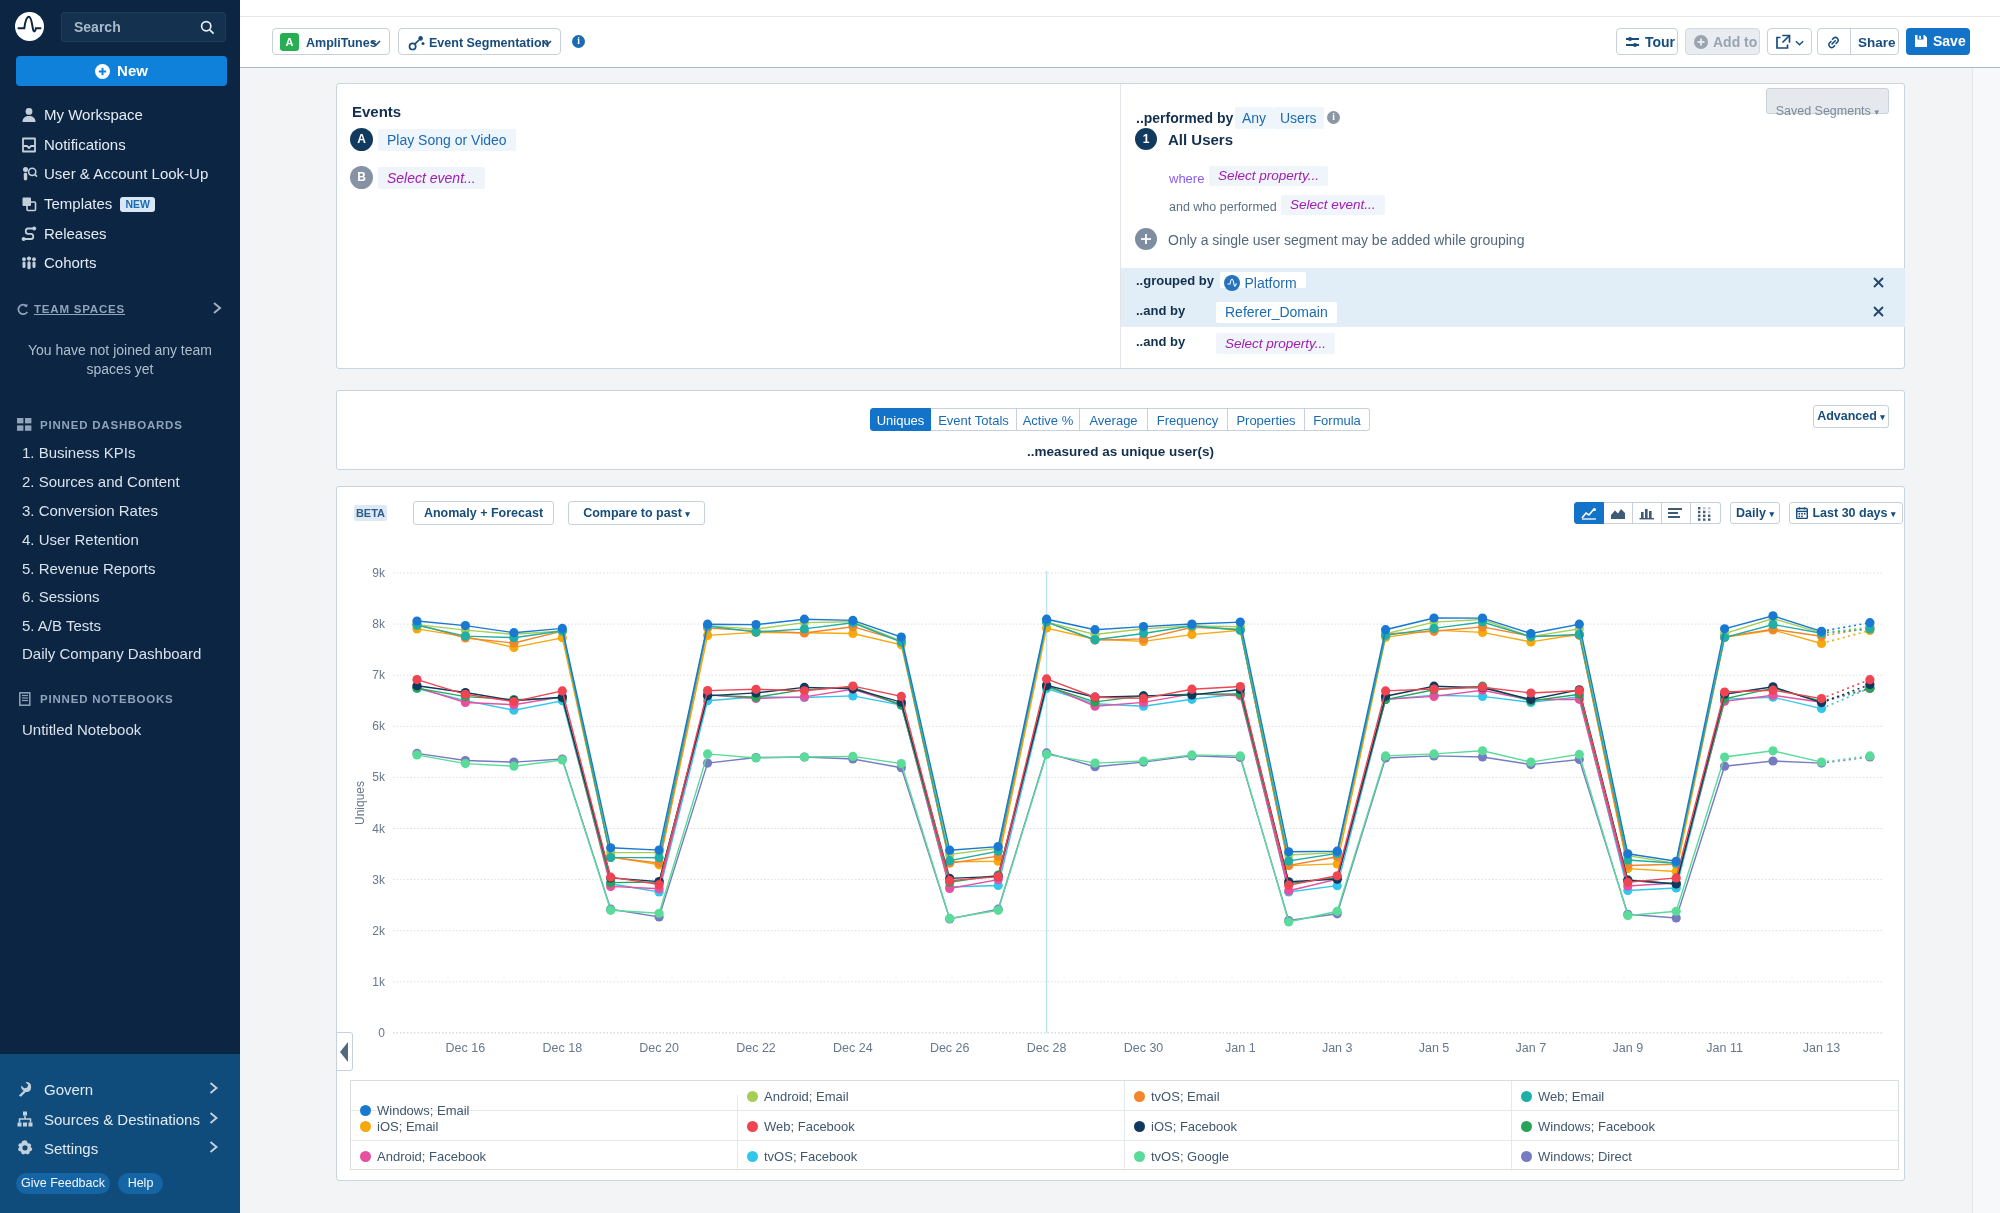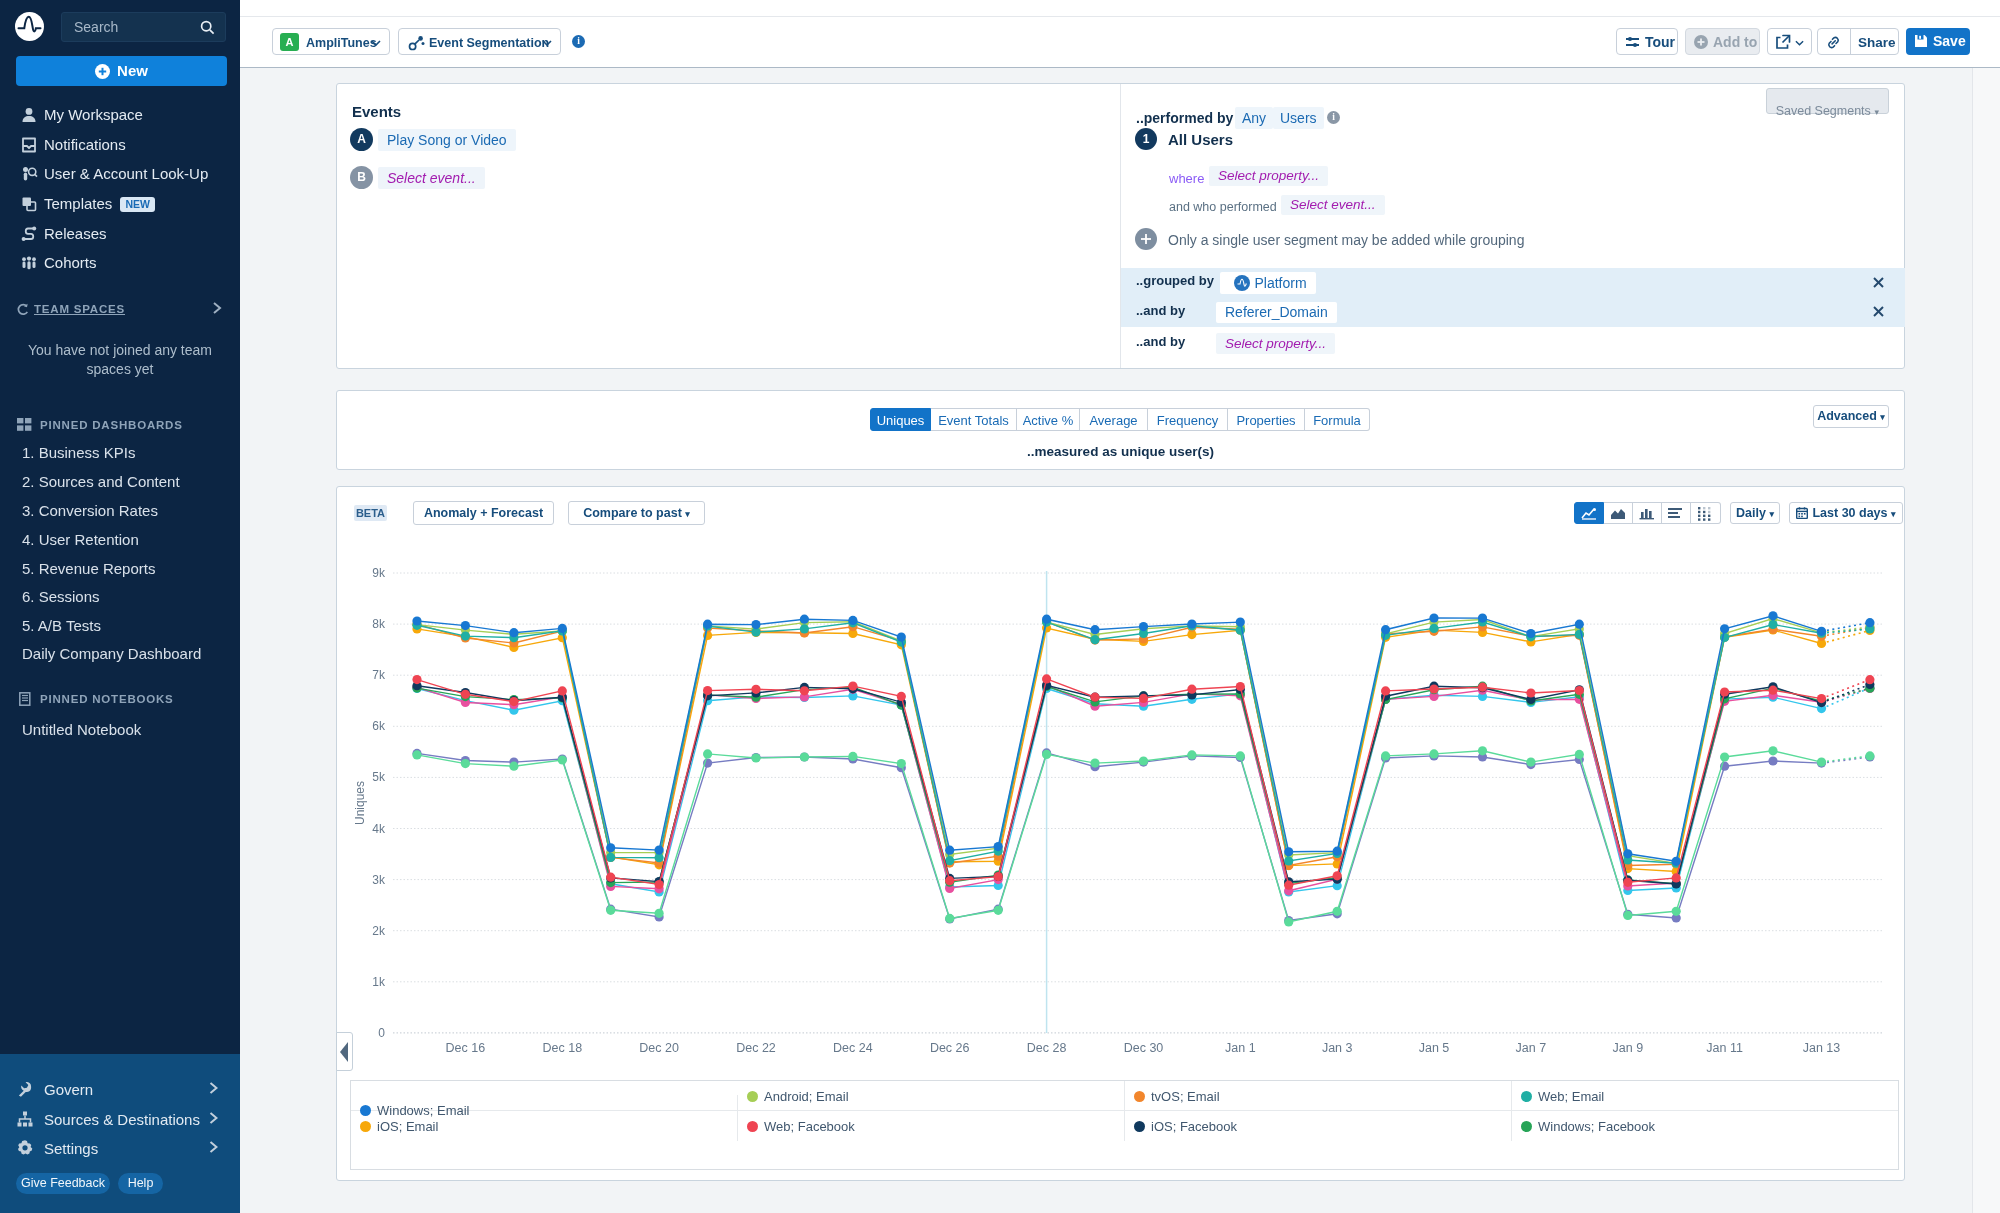--- a/index.html
+++ b/index.html
@@ -1,20 +1,20 @@
 <!DOCTYPE html>
 <html><head>
 <meta charset="utf-8">
 <style>
 * { margin:0; padding:0; box-sizing:border-box; }
 html,body { width:2000px; height:1213px; font-family:"Liberation Sans",sans-serif; background:#F2F4F6; overflow:hidden; }
 .sidebar { position:absolute; left:0; top:0; width:240px; height:1213px; background:#0C2543; color:#DCE4EC; }
 .logo { position:absolute; left:15px; top:12px; width:29px; height:29px; border-radius:50%; background:#FFF; }
 .searchbox { position:absolute; left:61px; top:12px; width:165px; height:30px; background:#14324F; border:1px solid #1C3C5C; border-radius:3px; }
-.searchbox span { position:absolute; left:12px; top:6px; font-size:14px; color:#A8B9C9; }
+.searchbox span { position:absolute; left:12px; top:6px; font-size:14px; color:#A8B9C9;font-weight:bold; }
 .newbtn { position:absolute; left:16px; top:56px; width:211px; height:30px; background:#0F81DB; border-radius:4px; color:#FFF; font-size:15px; font-weight:bold; text-align:center; line-height:30px; }
 .nav { position:absolute; left:0; top:101px; width:240px; }
 .navitem { height:29.7px; position:relative; font-size:15px; color:#E4EBF2; }
 .navitem .ic { position:absolute; left:20px; top:5px; width:18px; height:18px; }
 .navitem .tx { position:absolute; left:44px; top:5px; }
 .newbadge { display:inline-block; background:#D9E7F4; color:#1A6BB5; font-size:10.5px; font-weight:bold; border-radius:3px; padding:1.5px 5px; margin-left:8px; vertical-align:1px; }
 .secthead { position:absolute; font-size:11.5px; font-weight:bold; letter-spacing:0.8px; color:#8FA4B9; }
 .sideitem { position:absolute; left:22px; font-size:15px; color:#D9E1EA; }
 .chev { stroke:#C2CFDC; stroke-width:2; fill:none; }
 .bottomblock { position:absolute; left:0; top:1054px; width:240px; height:159px; background:#0F4C7C; }
@@ -269,21 +269,21 @@
       <div class="chip ph" style="position:absolute;left:88px;top:82px;height:20px;padding:0 9px;font-size:13.5px;line-height:20px;background:#EFF5FA;">Select property...</div>
       <div style="position:absolute;left:48px;top:116px;font-size:12.5px;color:#5B7184;">and who performed</div>
       <div class="chip ph" style="position:absolute;left:160px;top:111px;height:20px;padding:0 9px;font-size:13.5px;line-height:20px;background:#EFF5FA;">Select event...</div>
       <div class="circ" style="left:14px;top:144px;width:22px;height:22px;background:#7E8EA0;"><svg width="10" height="10" viewBox="0 0 10 10" style="margin-top:6px">
             <line x1="0" y1="5" x2="10" y2="5" stroke="#FFF" stroke-width="1.8"></line>
             <line x1="5" y1="0" x2="5" y2="10" stroke="#FFF" stroke-width="1.8"></line>
           </svg></div>
       <div style="position:absolute;left:47px;top:148px;font-size:14px;color:#53687C;">Only a single user segment may be added while grouping</div>
       <div class="hl" style="position:absolute;left:0;top:184px;width:784px;height:29px;">
         <span class="seglabel" style="position:absolute;left:15px;top:5px;">..grouped by</span>
-        <div style="position:absolute;left:99px;top:3.5px;height:22px;background:#FFF;border-radius:2px;padding:0 9px 0 14px;">
+        <div style="position:absolute;left:99px;top:3.5px;height:16px;background:#FFF;border-radius:2px;padding:0 9px 0 4px;">
           <svg width="16" height="16" viewBox="0 0 16 16" style="vertical-align:-3.5px;">
               <circle cx="8" cy="8" r="8" fill="#2573BE"></circle>
               <path d="M3.5 9 H6 C6.6 5.8 7.3 4.2 8 4.2 C8.8 4.2 9.5 6.2 10 9.4 C10.2 10.6 10.5 11.3 10.9 11.3 C11.4 11.3 11.8 10.4 12 9 H12.8" fill="none" stroke="#FFF" stroke-width="1.1"></path>
             </svg>
           <span style="font-size:14px;color:#1B6AB3;line-height:22px;">Platform</span>
         </div>
         <svg width="11" height="11" viewBox="0 0 11 11" style="position:absolute;right:21px;top:9px;">
             <line x1="1" y1="1" x2="10" y2="10" stroke="#23486D" stroke-width="2"></line>
             <line x1="10" y1="1" x2="1" y2="10" stroke="#23486D" stroke-width="2"></line>
           </svg>
@@ -864,15 +864,33 @@
           </div>
         <div class="lcell" style="left:774px;width:387px;">
             <span class="ldot" style="background:#10395E"></span>
             <span class="ltx">iOS; Facebook</span>
           </div>
         <div class="lcell" style="left:1161px;width:387px;border-right:none;">
             <span class="ldot" style="background:#27A457"></span>
             <span class="ltx">Windows; Facebook</span>
           </div>
       </div>
+      <div class="lrow">
+        <div class="lcell" style="left:0;width:387px;">
+            <span class="ldot" style="background:#E8509F"></span>
+            <span class="ltx">Android; Facebook</span>
+          </div>
+        <div class="lcell" style="left:387px;width:387px;">
+            <span class="ldot" style="background:#33C6EC"></span>
+            <span class="ltx">tvOS; Facebook</span>
+          </div>
+        <div class="lcell" style="left:774px;width:387px;">
+            <span class="ldot" style="background:#5ADB9A"></span>
+            <span class="ltx">tvOS; Google</span>
+          </div>
+        <div class="lcell" style="left:1161px;width:387px;border-right:none;">
+            <span class="ldot" style="background:#767CC2"></span>
+            <span class="ltx">Windows; Direct</span>
+          </div>
+      </div>
     </div>
   </div>
 </div>
 
 </body></html>

